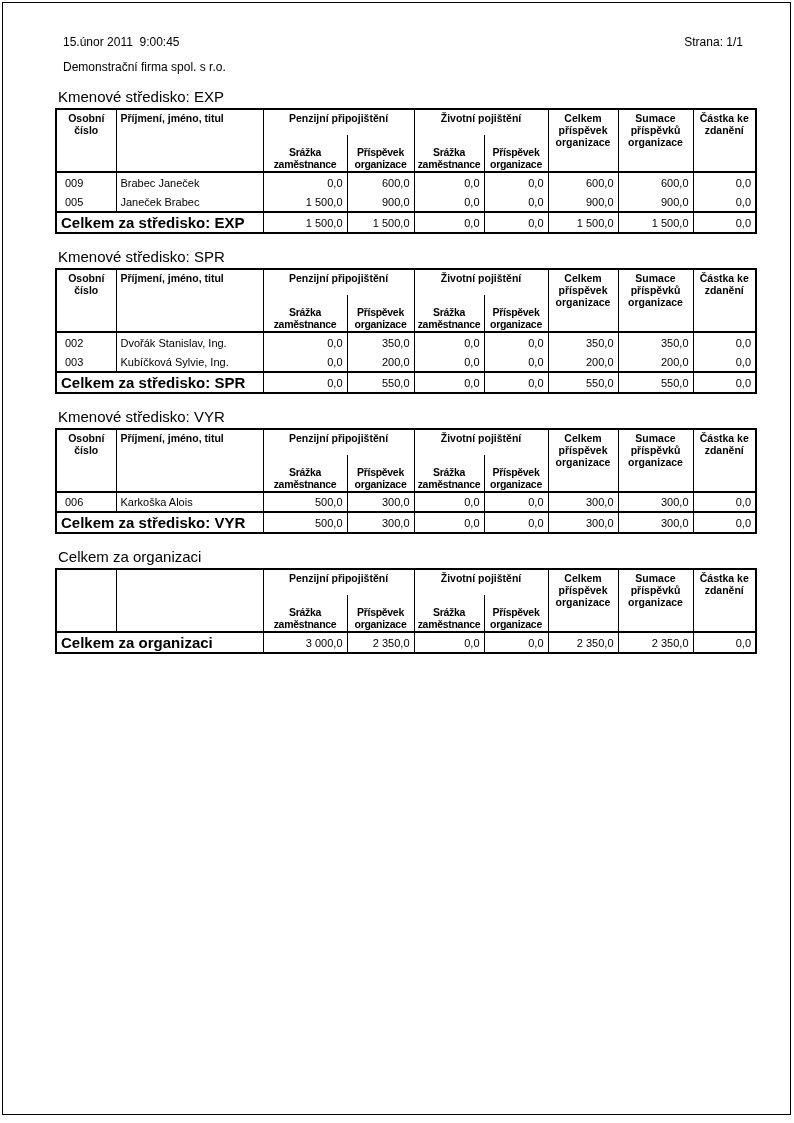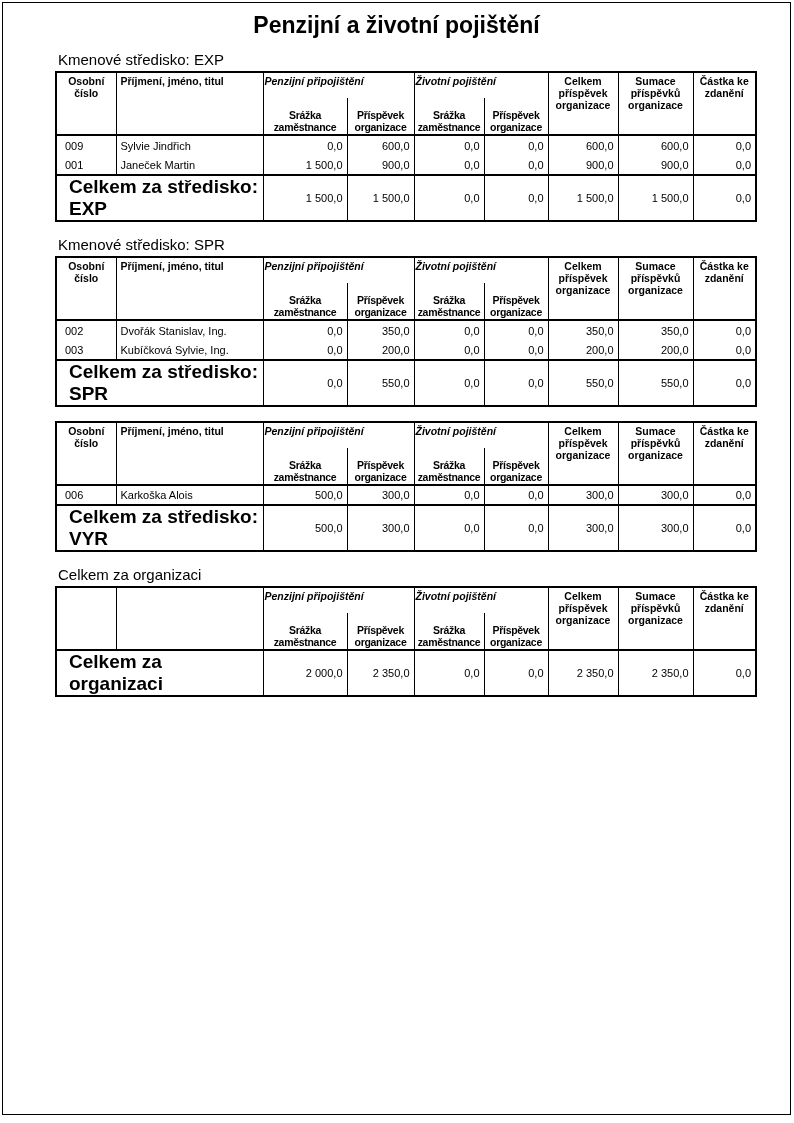--- a/index.html
+++ b/index.html
@@ -33,41 +33,47 @@
     border-collapse: collapse; table-layout: fixed; width: 700px;
     border: 2px solid #000;
   }
   .rpt th, .rpt td { border-left: 1px solid #000; overflow: hidden; }
   .rpt thead th {
     font-weight: bold; font-size: 10.5px; line-height: 12px; padding: 11px 1px;
   }
   .rpt thead th.rs { vertical-align: top; text-align: center; padding-top: 2px; }
   .rpt thead th.name-h { text-align: left; padding-left: 4px; }
   .rpt thead tr.grow { height: 15px; }
-  .rpt thead th.grp { text-align: left; vertical-align: top; padding-top: 2px; font-style: italic; }
+  .rpt thead th.grp { text-align: center; vertical-align: top; padding-top: 2px; }
   .rpt thead tr.srow { height: 27px; }
   .rpt thead th.sub {
     vertical-align: bottom; text-align: center; padding-bottom: 1px;
     letter-spacing: -0.3px;
     margin-left: 7px;
   }
   .rpt tbody td { font-size: 11px; height: 20px; vertical-align: middle; padding: 0 4px; }
   .rpt tbody tr:first-child td { border-top: 2px solid #000; }
   .rpt td.c0 { padding-left: 8px; }
   .rpt td.num { text-align: right; }
   .rpt tfoot td { border-top: 2px solid #000; height: 21px; font-size: 11px; padding: 0 4px; vertical-align: middle; }
-  .rpt tfoot td.total-label { font-weight: bold; font-size: 19px; padding-left: 12px; }
+  .rpt tfoot td.total-label { font-weight: bold; font-size: 15px; padding-left: 4px; }
 </style>
 </head>
 <body>
 
 <div class="page">
 
-
-  <h1 class="title">Penzijní a životní pojištění</h1>
+  <div class="hdr">
+    <div class="meta">
+      <div class="dt">15.únor 2011  9:00:45</div>
+      <div>Demonstrační firma spol. s r.o.</div>
+    </div>
+    <div class="pagenum">Strana: 1/1</div>
+  </div>
+
 
   <div class="content">
 
     <div class="sec">
       <h2>Kmenové středisko: EXP</h2>
       <table class="rpt">
         <colgroup>
           <col style="width:60px">
             <col style="width:147px">
             <col style="width:84px">
@@ -91,32 +97,32 @@
           <tr class="srow">
             <th class="sub">Srážka zaměstnance</th>
             <th class="sub">Příspěvek organizace</th>
             <th class="sub">Srážka zaměstnance</th>
             <th class="sub">Příspěvek organizace</th>
           </tr>
         </thead>
         <tbody>
           <tr>
             <td class="c0">009</td>
-            <td>Sylvie Jindřich</td>
+            <td>Brabec Janeček</td>
             <td class="num">0,0</td>
             <td class="num">600,0</td>
             <td class="num">0,0</td>
             <td class="num">0,0</td>
             <td class="num">600,0</td>
             <td class="num">600,0</td>
             <td class="num">0,0</td>
           </tr>
           <tr>
-            <td class="c0">001</td>
-            <td>Janeček Martin</td>
+            <td class="c0">005</td>
+            <td>Janeček Brabec</td>
             <td class="num">1 500,0</td>
             <td class="num">900,0</td>
             <td class="num">0,0</td>
             <td class="num">0,0</td>
             <td class="num">900,0</td>
             <td class="num">900,0</td>
             <td class="num">0,0</td>
           </tr>
         </tbody>
         <tfoot>
@@ -198,20 +204,21 @@
             <td class="num">0,0</td>
             <td class="num">550,0</td>
             <td class="num">550,0</td>
             <td class="num">0,0</td>
           </tr>
         </tfoot>
       </table>
     </div>
 
     <div class="sec">
+      <h2>Kmenové středisko: VYR</h2>
       <table class="rpt">
         <colgroup>
           <col style="width:60px">
             <col style="width:147px">
             <col style="width:84px">
             <col style="width:67px">
           <col style="width:70px">
             <col style="width:64px">
             <col style="width:70px">
             <col style="width:75px">
@@ -289,21 +296,21 @@
           <tr class="srow">
             <th class="sub">Srážka zaměstnance</th>
             <th class="sub">Příspěvek organizace</th>
             <th class="sub">Srážka zaměstnance</th>
             <th class="sub">Příspěvek organizace</th>
           </tr>
         </thead>
         <tfoot>
           <tr>
             <td class="total-label" colspan="2">Celkem za organizaci</td>
-            <td class="num">2 000,0</td>
+            <td class="num">3 000,0</td>
             <td class="num">2 350,0</td>
             <td class="num">0,0</td>
             <td class="num">0,0</td>
             <td class="num">2 350,0</td>
             <td class="num">2 350,0</td>
             <td class="num">0,0</td>
           </tr>
         </tfoot>
       </table>
     </div>

